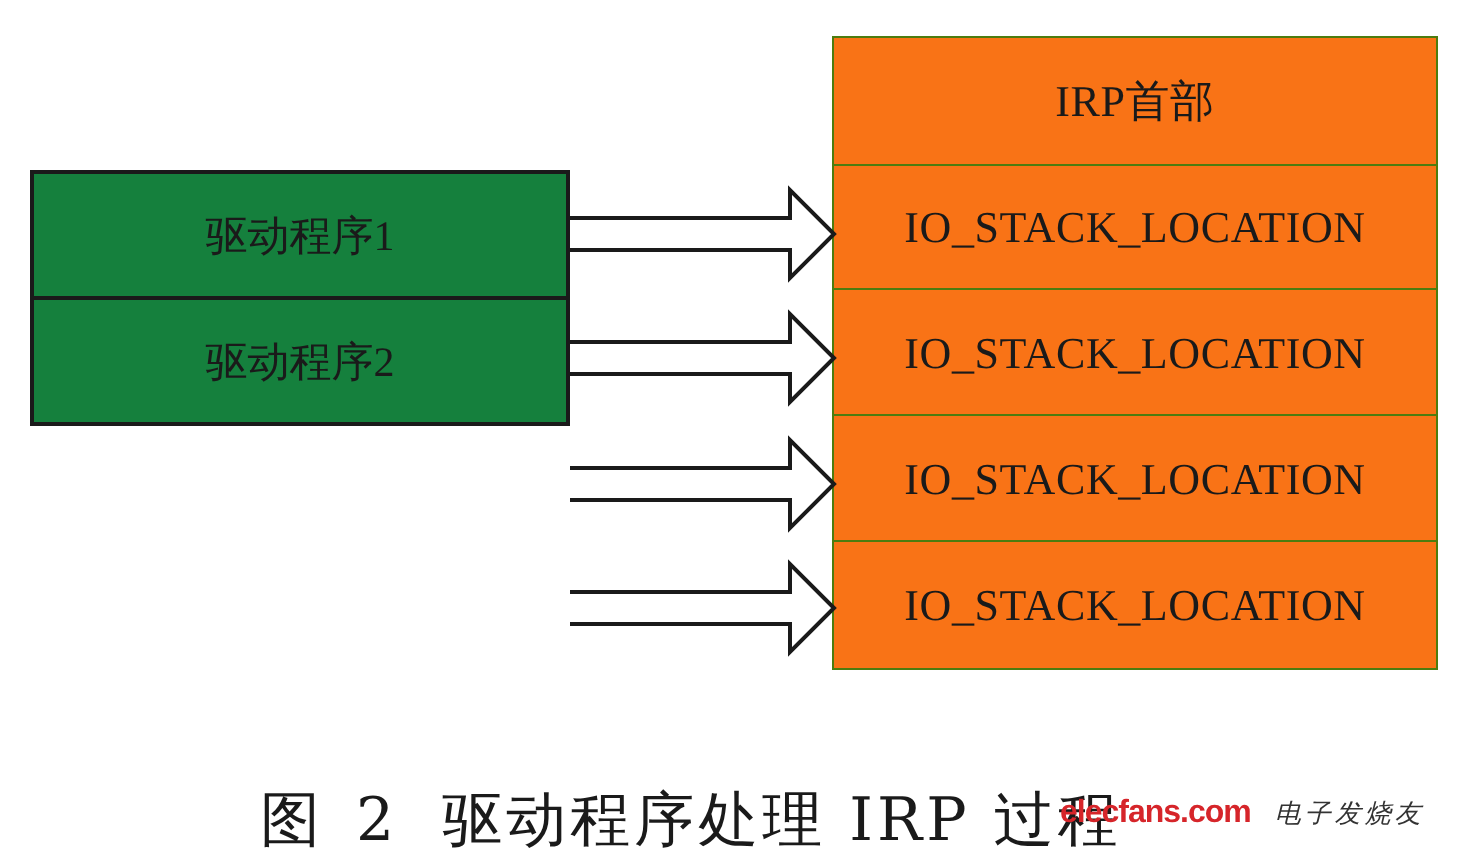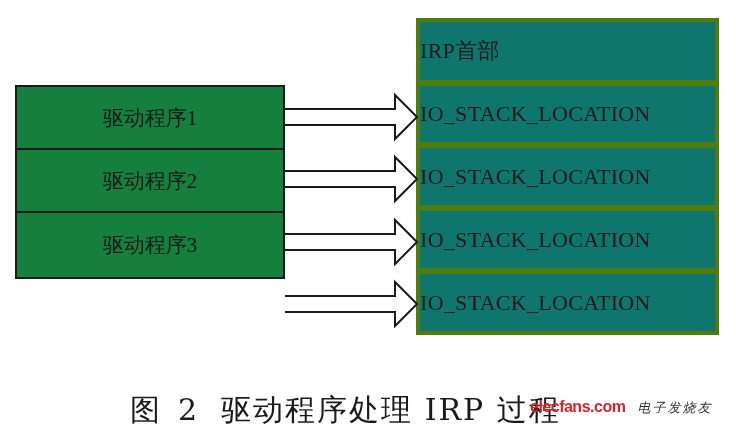--- a/index.html
+++ b/index.html
@@ -3,23 +3,23 @@
   <meta charset="utf-8">
   <style>
     html, body { margin: 0; padding: 0; background: #ffffff; }
     body { width: 736px; height: 432px; position: relative; overflow: hidden;
            font-family: "Liberation Serif", "DejaVu Serif", serif; color: #1a1a1a; }
     .left-col { position: absolute; left: 15px; top: 87px; width: 270px; }
     .left-col .cell { position: relative; box-sizing: border-box; border: 2px solid #1a1a1a;
            margin-top: -2px; display: flex; align-items: center; justify-content: center;
            font-size: 21px; background: #15803d; }
     .right-col { position: absolute; left: 416px; top: 20px; width: 303px; }
-    .right-col .cell { position: relative; box-sizing: border-box; border: 4px solid #4d7c0f;
-           margin-top: -2px; display: flex; align-items: center; justify-content: flex-start;
-           font-size: 22px; background: #0f766e; letter-spacing: 0.3px; }
+    .right-col .cell { position: relative; box-sizing: border-box; border: 1px solid #4d7c0f;
+           margin-top: -2px; display: flex; align-items: center; justify-content: center;
+           font-size: 22px; background: #f97316; letter-spacing: 0.3px; }
     .right-col .cell.header { font-size: 22px; }
     .caption { position: absolute; left: 130px; top: 390px; font-size: 30px; letter-spacing: 2px;
                font-family: "DejaVu Serif", "Liberation Serif", serif; white-space: nowrap; }
     .caption .num { margin: 0 22px 0 16px; }
     .watermark { position: absolute; left: 530px; top: 398px; display: flex; align-items: baseline;
                  white-space: nowrap; }
     .watermark .brand { font-family: "Liberation Sans", "DejaVu Sans", sans-serif; font-weight: bold;
                  color: #d6252a; font-size: 16px; letter-spacing: -0.5px; }
     .watermark .brand .com { color: #d6252a; font-weight: bold; }
     .watermark .sub { font-size: 13px; color: #333; margin-left: 12px; letter-spacing: 2px;
@@ -28,23 +28,20 @@
   </style>
 </head>
 <body>
 
 <div class="left-col">
   <div class="cell" style="height:65px;">
     <span>驱动程序1</span>
   </div>
   <div class="cell" style="height:65px;">
     <span>驱动程序2</span>
-  </div>
-  <div class="cell" style="height:68px;">
-    <span>驱动程序3</span>
   </div>
 </div>
 
 <div class="right-col">
   <div class="cell header" style="height:66px;">
     <span>IRP首部</span>
   </div>
   <div class="cell" style="height:64px;">
     <span>IO_STACK_LOCATION</span>
   </div>

